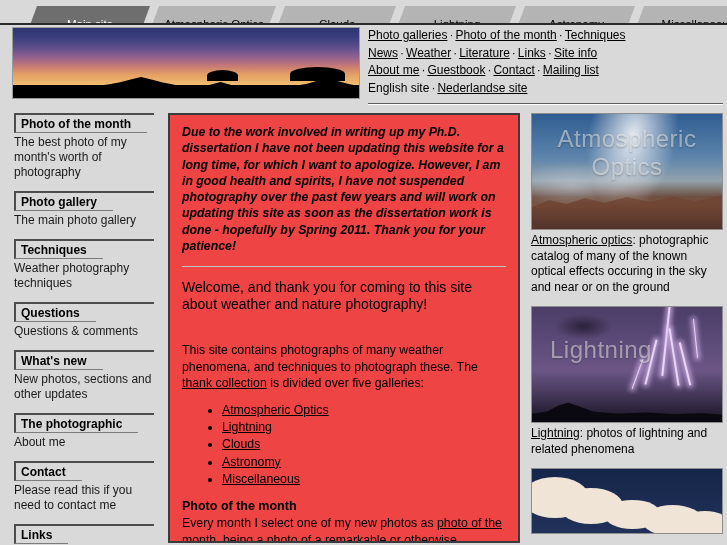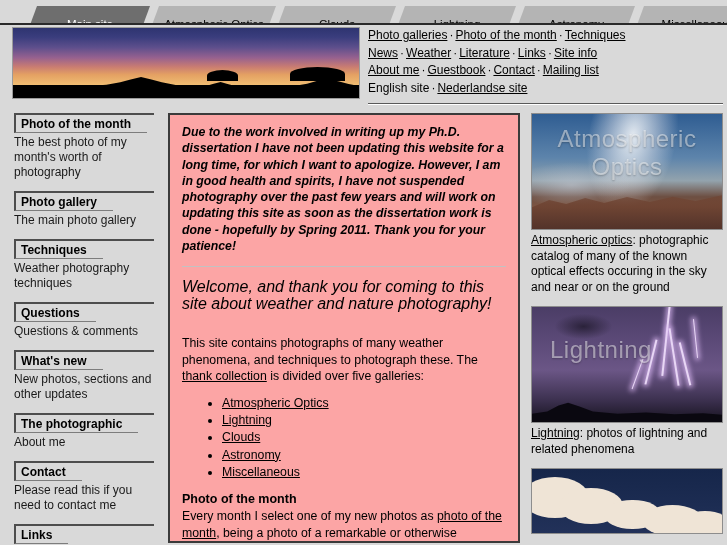--- a/index.html
+++ b/index.html
@@ -161,43 +161,42 @@
     color: #1a1a1a;
   }
 
   
   .main {
     position: absolute;
     left: 168px;
     top: 0;
     width: 352px;
     height: 430px;
-    background: #fca5a5;
+    background: #ef4444;
     border: 2px solid #3b3b3b;
     box-sizing: border-box;
     overflow: hidden;
   }
   .main-inner { padding: 9px 12px 0 12px; }
   .notice {
     font-style: italic;
     font-weight: bold;
     font-size: 12.3px;
     line-height: 16.3px;
     margin: 0 0 12px 0;
   }
   .main hr.divider {
     border: 0;
     border-top: 1px solid #c2c2c2;
     margin: 0 0 12px 0;
   }
   .welcome {
-    font-style: italic;
-    font-size: 16px;
+    font-size: 14px;
     line-height: 16.5px;
-    margin: 0 0 23px 0;
+    margin: 0 0 30px 0;
   }
   .para {
     font-size: 12.3px;
     line-height: 16.5px;
     margin: 0 0 10px 0;
   }
   .gallery-list {
     margin: 0 0 12px 0;
     padding-left: 40px;
     list-style: disc;

